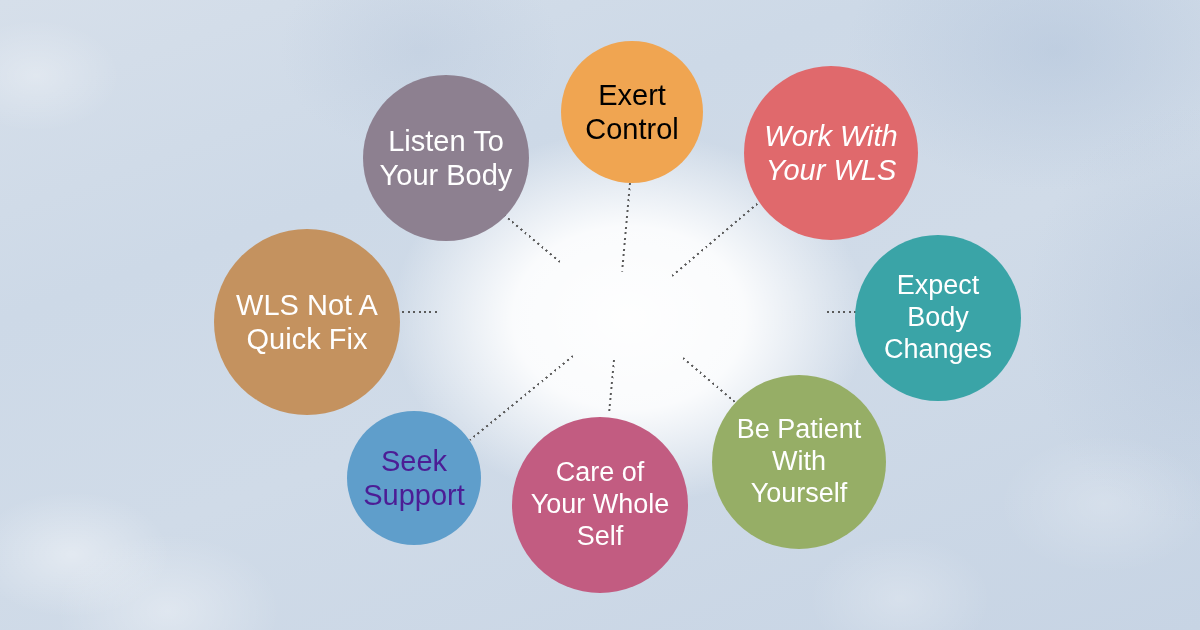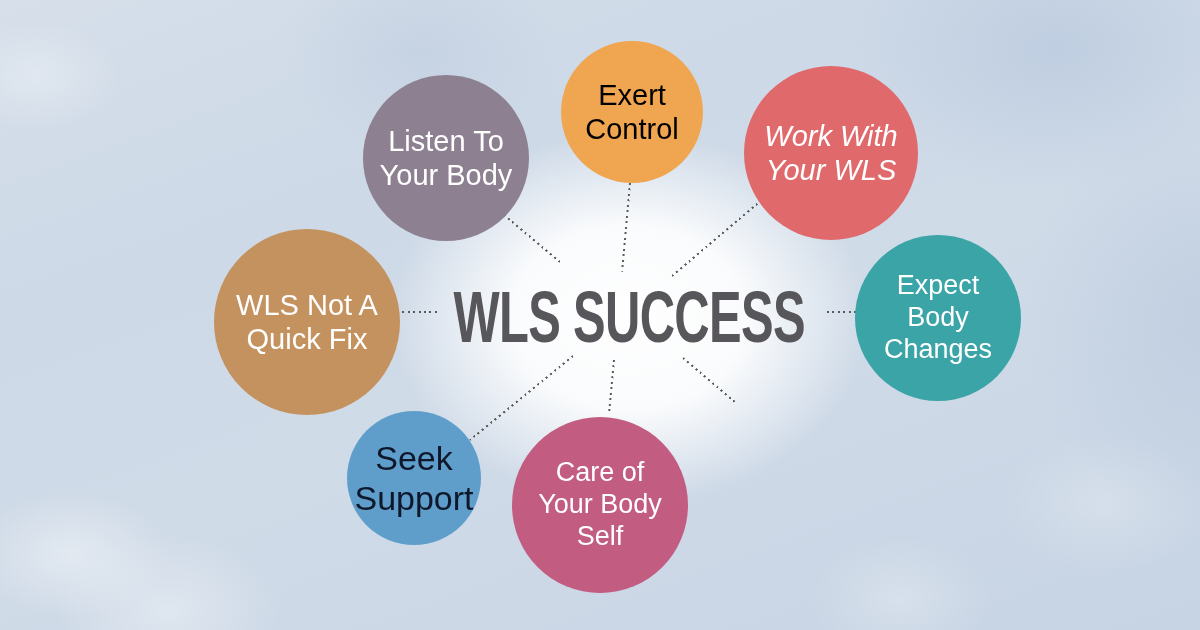--- a/index.html
+++ b/index.html
@@ -73,23 +73,20 @@
 
   <div class="connector" style="left:560px; top:261px; width:73px;  transform:rotate(-140deg);"></div>
   <div class="connector" style="left:630px; top:182px; width:89px;  transform:rotate(95.1deg);"></div>
   <div class="connector" style="left:672px; top:275px; width:113px; transform:rotate(-40.3deg);"></div>
   <div class="connector" style="left:827px; top:311px; width:30px;  transform:rotate(0deg);"></div>
   <div class="connector" style="left:683px; top:357px; width:70px;  transform:rotate(40.3deg);"></div>
   <div class="connector" style="left:614px; top:359px; width:54px;  transform:rotate(95.3deg);"></div>
   <div class="connector" style="left:573px; top:355px; width:133px; transform:rotate(140.8deg);"></div>
   <div class="connector" style="left:402px; top:311px; width:35px;  transform:rotate(0deg);"></div>
 
-  <div class="hub-title">
-    <span>WLS SUCCESS</span>
-  </div>
 
   <div class="node" style="left: 363px; top: 75px; width: 166px; height: 166px; font-size: 29px; background-color: rgb(141, 128, 144); color: rgb(255, 255, 255); justify-content: center;">
     <span>Listen To
 Your Body</span>
   </div>
 
   <div class="node" style="left: 561px; top: 41px; width: 142px; height: 142px; font-size: 29px; background-color: rgb(240, 165, 81); color: #000000;">
     <span>Exert
 Control</span>
   </div>
@@ -98,28 +95,33 @@
     <span>Work With
 Your WLS</span>
   </div>
 
   <div class="node" style="left: 855px; top: 235px; width: 166px; height: 166px; font-size: 27px; background-color: rgb(58, 164, 167); color: rgb(255, 255, 255); justify-content: center;">
     <span>Expect
 Body
 Changes</span>
   </div>
 
+  <div class="node" style="left: 712px; top: 375px; width: 174px; height: 174px; font-size: 27px; background-color: rgb(150, 174, 102); color: rgb(255, 255, 255);">
+    <span>Be Patient
+With
+Yourself</span>
+  </div>
 
   <div class="node" style="left: 512px; top: 417px; width: 176px; height: 176px; font-size: 27px; background-color: rgb(194, 92, 129); color: rgb(255, 255, 255);">
     <span>Care of
-Your Body
+Your Whole
 Self</span>
   </div>
 
-  <div class="node" style="left: 347px; top: 411px; width: 134px; height: 134px; font-size: 34px; background-color: rgb(95, 158, 203); color: #0f172a;">
+  <div class="node" style="left: 347px; top: 411px; width: 134px; height: 134px; font-size: 29px; background-color: rgb(95, 158, 203); color: #4c1d95;">
     <span>Seek
 Support</span>
   </div>
 
   <div class="node" style="left: 214px; top: 229px; width: 186px; height: 186px; font-size: 29px; background-color: rgb(196, 146, 95); color: rgb(255, 255, 255);">
     <span>WLS Not A
 Quick Fix</span>
   </div>
 
 </div>

